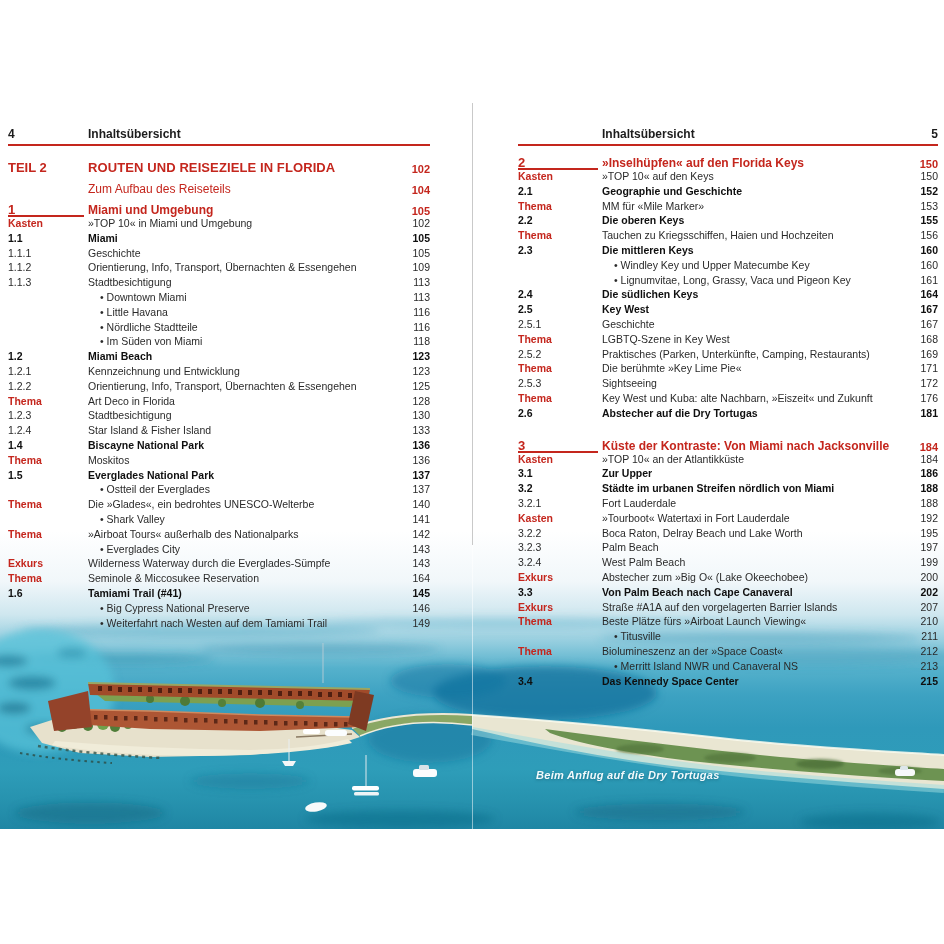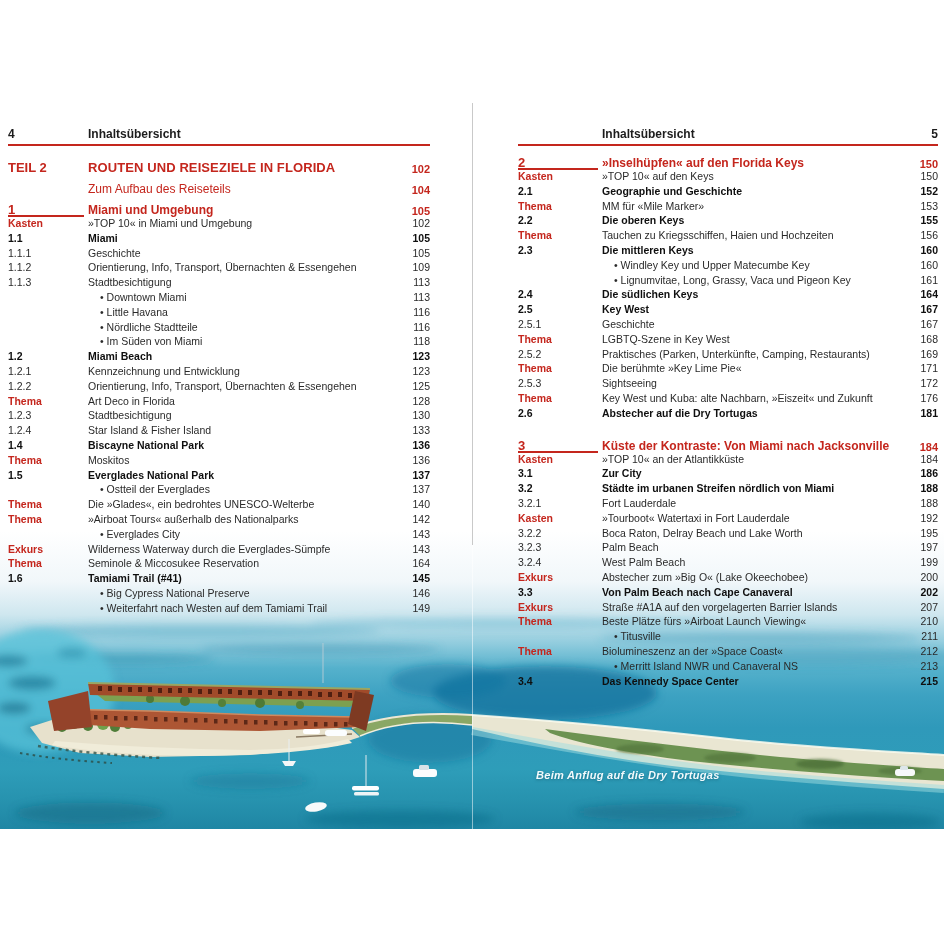--- a/index.html
+++ b/index.html
@@ -364,20 +364,25 @@
         <div class="row t-bullet">
           <span class="lbl"></span>
           <span class="ttl">• Ostteil der Everglades</span>
           <span class="pg">137</span>
         </div>
         <div class="row t-kasten">
           <span class="lbl">Thema</span>
           <span class="ttl">Die »Glades«, ein bedrohtes UNESCO-Welterbe</span>
           <span class="pg">140</span>
         </div>
+        <div class="row t-bullet">
+          <span class="lbl"></span>
+          <span class="ttl">• Shark Valley</span>
+          <span class="pg">141</span>
+        </div>
         <div class="row t-kasten">
           <span class="lbl">Thema</span>
           <span class="ttl">»Airboat Tours« außerhalb des Nationalparks</span>
           <span class="pg">142</span>
         </div>
         <div class="row t-bullet">
           <span class="lbl"></span>
           <span class="ttl">• Everglades City</span>
           <span class="pg">143</span>
         </div>
@@ -511,21 +516,21 @@
           <span class="ttl">Küste der Kontraste: Von Miami nach Jacksonville</span>
           <span class="pg">184</span>
         </div>
         <div class="row t-kasten">
           <span class="lbl">Kasten</span>
           <span class="ttl">»TOP 10« an der Atlantikküste</span>
           <span class="pg">184</span>
         </div>
         <div class="row t-bold">
           <span class="lbl">3.1</span>
-          <span class="ttl">Zur City</span>
+          <span class="ttl">Zur Upper</span>
           <span class="pg">186</span>
         </div>
         <div class="row t-bold">
           <span class="lbl">3.2</span>
           <span class="ttl">Städte im urbanen Streifen nördlich von Miami</span>
           <span class="pg">188</span>
         </div>
         <div class="row t-norm">
           <span class="lbl">3.2.1</span>
           <span class="ttl">Fort Lauderdale</span>

